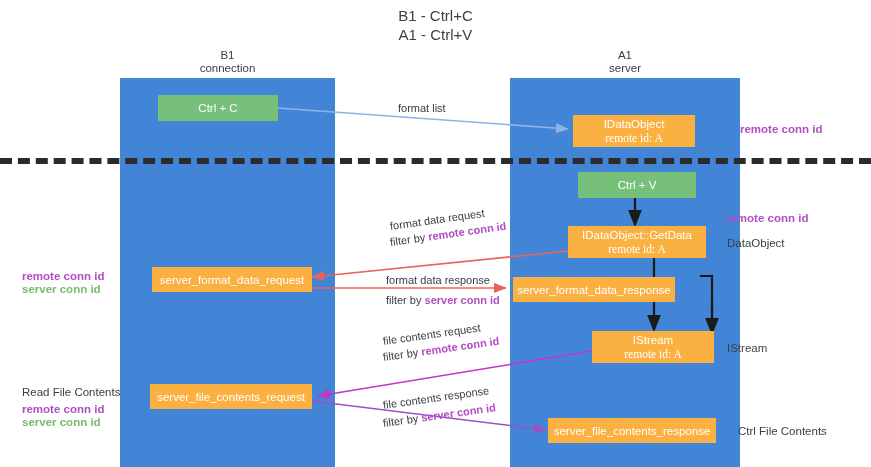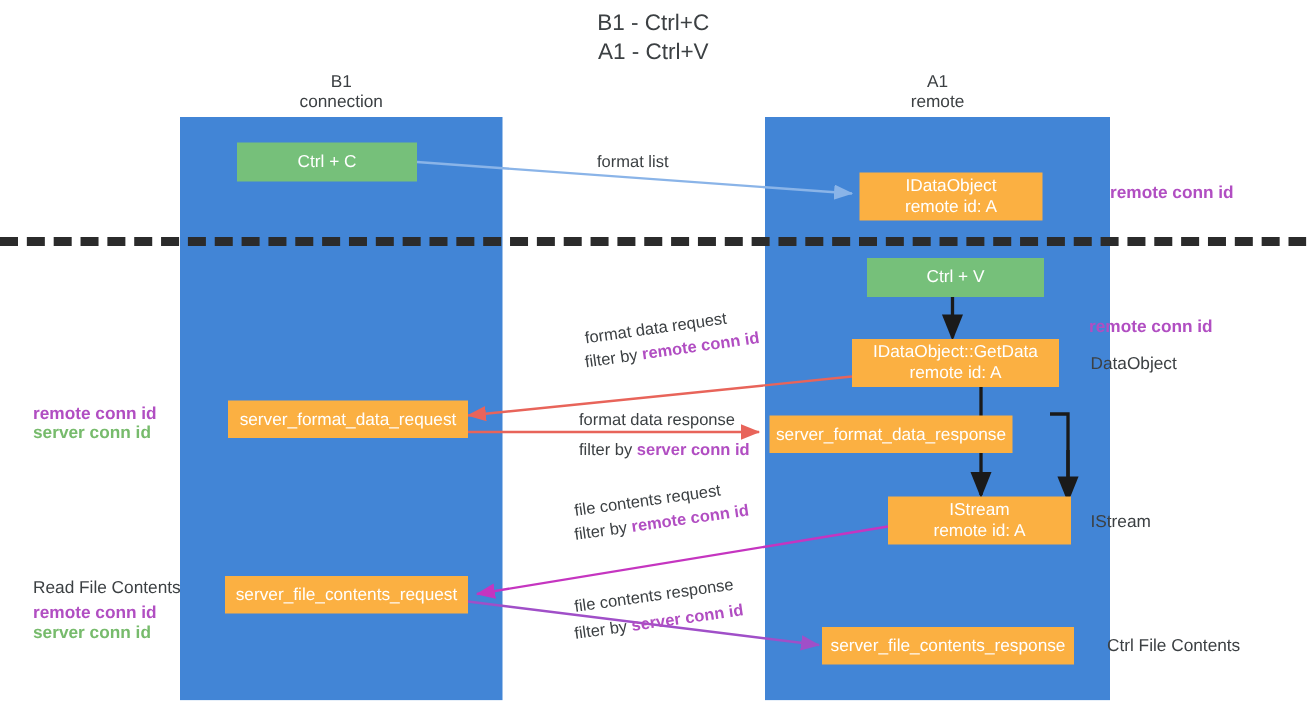--- a/index.html
+++ b/index.html
@@ -46,21 +46,21 @@
     box-sizing:border-box;
     display:flex;align-items:center;justify-content:center;
     flex-direction:column;
     color:#ffffff;
     font-size:11.5px;line-height:14px;
     text-align:center;
     padding:2px 4px;
   }
   .box.green{background:#76c07a;}
   .box.orange{background:#fbb042;}
-  .box .l2{display:block;}
+  .box .l2{display:block;font-family:Liberation Serif, serif;}
 
   
   .sidelabel{
     font-size:11.5px;line-height:14px;
     color:#3c4043;
     white-space:nowrap;
     text-align:center;
   }
   .connlabel{
     font-size:11.5px;line-height:14px;
@@ -94,21 +94,21 @@
     <div>B1 - Ctrl+C</div>
     <div>A1 - Ctrl+V</div>
   </div>
 
   <div class="abs colhead" style="left:120px;top:49px;width:215px;">
     <div>B1</div>
     <div>connection</div>
   </div>
   <div class="abs colhead" style="left:510px;top:49px;width:230px;">
     <div>A1</div>
-    <div>remote</div>
+    <div>server</div>
   </div>
 
   <div class="abs lane" style="left:120px;top:78px;width:215px;height:389px;"></div>
   <div class="abs lane" style="left:510px;top:78px;width:230px;height:389px;"></div>
 
   <svg class="overlay" viewBox="0 0 871 467">
     <defs>
       <marker id="ah-blue" markerWidth="9" markerHeight="9" refX="7.5" refY="3.2" orient="auto">
         <path d="M0,0 L8,3.2 L0,6.4 z" fill="#8ab4e8"></path>
       </marker>

